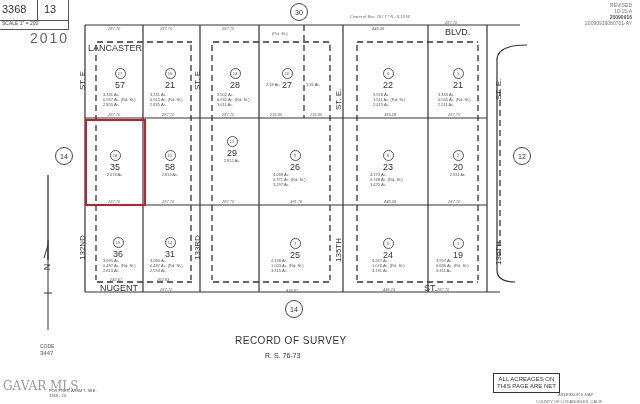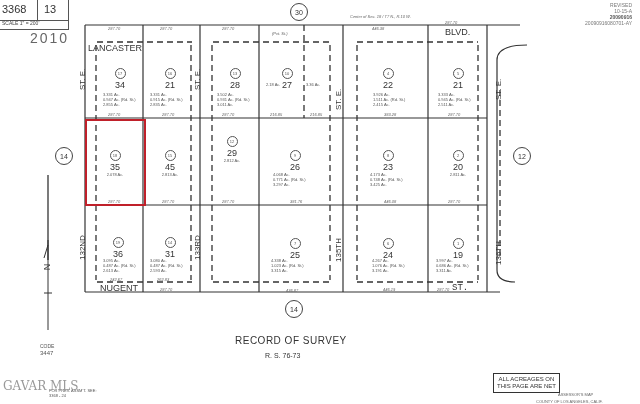--- a/index.html
+++ b/index.html
@@ -89,39 +89,39 @@
     <line x1="44" y1="293" x2="52" y2="293"></line>
     <path d="M48 245 L44 258"></path>
   </g>
 </svg>
 
 <div class="abs sel" style="left:85px;top:119px;width:57px;height:83px;"></div>
 
 <div class="abs lbl" style="left:88px;top:43px;">LANCASTER</div>
 <div class="abs lbl" style="left:445px;top:27px;">BLVD.</div>
 <div class="abs lbl" style="left:100px;top:283px;">NUGENT</div>
-<div class="abs lbl" style="left:452px;top:283px;font-family:Liberation Mono, monospace;">ST.</div>
+<div class="abs lbl" style="left:424px;top:283px;">ST.</div>
 <div class="abs street-v" style="left:78px;top:90px;">ST. E.</div>
 <div class="abs street-v" style="left:78px;top:260px;">132ND</div>
 <div class="abs street-v" style="left:193px;top:90px;">ST. E.</div>
 <div class="abs street-v" style="left:193px;top:260px;">133RD</div>
 <div class="abs street-v" style="left:334px;top:110px;">ST. E.</div>
 <div class="abs street-v" style="left:334px;top:262px;">135TH</div>
 <div class="abs street-v" style="left:494px;top:100px;">ST. E.</div>
 <div class="abs street-v" style="left:494px;top:265px;">136TH</div>
 
 <div class="abs circle" style="left:290px;top:3px;width:16px;height:16px;">30</div>
 <div class="abs circle" style="left:55px;top:147px;width:16px;height:16px;">14</div>
 <div class="abs circle" style="left:513px;top:147px;width:16px;height:16px;">12</div>
 <div class="abs circle" style="left:285px;top:300px;width:16px;height:16px;">14</div>
 <div class="abs dim" style="left:350px;top:14px;">Center of Sec. 18 / T7 N., R.10 W.</div>
 
 <div class="abs lot" style="left:100px;top:68px;width:40px;">
   <div class="lotcirc">17</div>
-  <div>34</div>
+  <div>57</div>
 </div>
 <div class="abs ac" style="left:103px;top:92px;">
   <div>3.331 Ac.</div>
   <div>0.947 Ac. (Rd. St.)</div>
   <div>2.855 Ac.</div>
 </div>
 <div class="abs lot" style="left:150px;top:68px;width:40px;">
   <div class="lotcirc">16</div>
   <div>21</div>
 </div>
@@ -164,21 +164,21 @@
   <div>2.511 Ac.</div>
 </div>
 
 <div class="abs lot" style="left:95px;top:150px;width:40px;">
   <div class="lotcirc">18</div>
   <div>35</div>
   <div class="ac" style="text-align:center;">2.078 Ac.</div>
 </div>
 <div class="abs lot" style="left:150px;top:150px;width:40px;">
   <div class="lotcirc">15</div>
-  <div>45</div>
+  <div>58</div>
   <div class="ac" style="text-align:center;">2.813 Ac.</div>
 </div>
 <div class="abs lot" style="left:212px;top:136px;width:40px;">
   <div class="lotcirc">12</div>
   <div>29</div>
   <div class="ac" style="text-align:center;">2.812 Ac.</div>
 </div>
 <div class="abs lot" style="left:275px;top:150px;width:40px;">
   <div class="lotcirc">9</div>
   <div>26</div>

